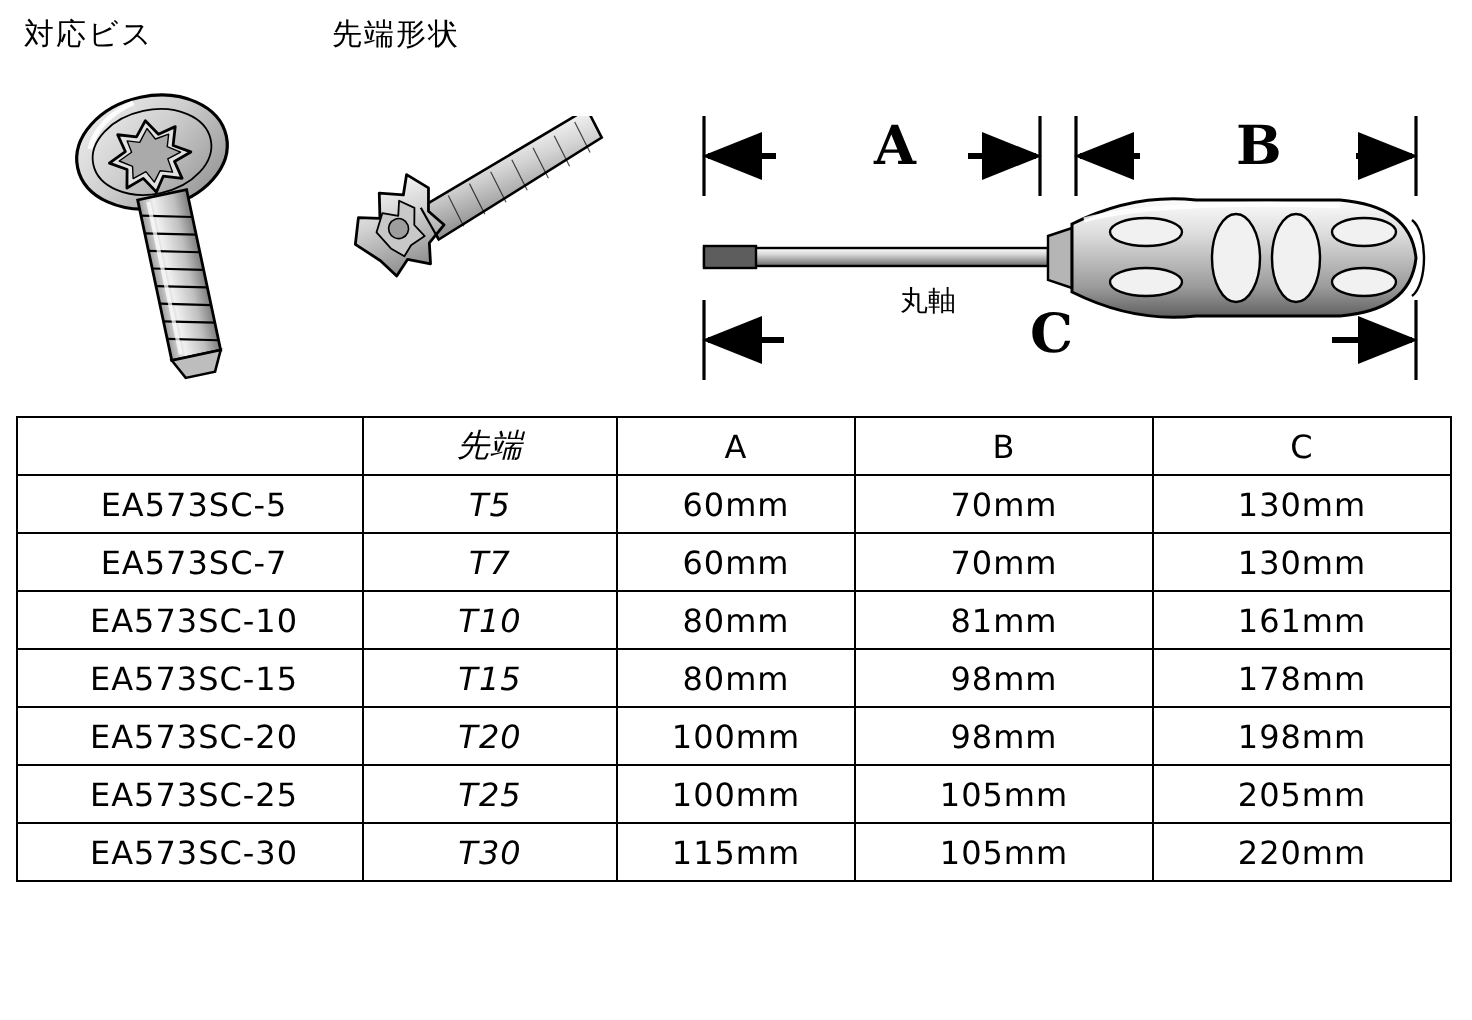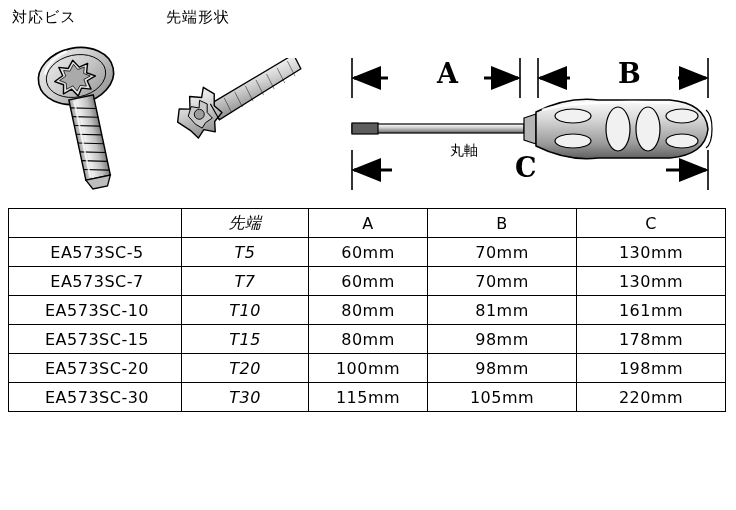--- a/index.html
+++ b/index.html
@@ -276,20 +276,27 @@
         <td class="col-c">178mm</td>
       </tr>
       <tr>
         <td class="col-model">EA573SC-20</td>
         <td class="col-tip">T20</td>
         <td class="col-a">100mm</td>
         <td class="col-b">98mm</td>
         <td class="col-c">198mm</td>
       </tr>
       <tr>
+        <td class="col-model">EA573SC-25</td>
+        <td class="col-tip">T25</td>
+        <td class="col-a">100mm</td>
+        <td class="col-b">105mm</td>
+        <td class="col-c">205mm</td>
+      </tr>
+      <tr>
         <td class="col-model">EA573SC-30</td>
         <td class="col-tip">T30</td>
         <td class="col-a">115mm</td>
         <td class="col-b">105mm</td>
         <td class="col-c">220mm</td>
       </tr>
     </tbody>
   </table>
 
 </div>

